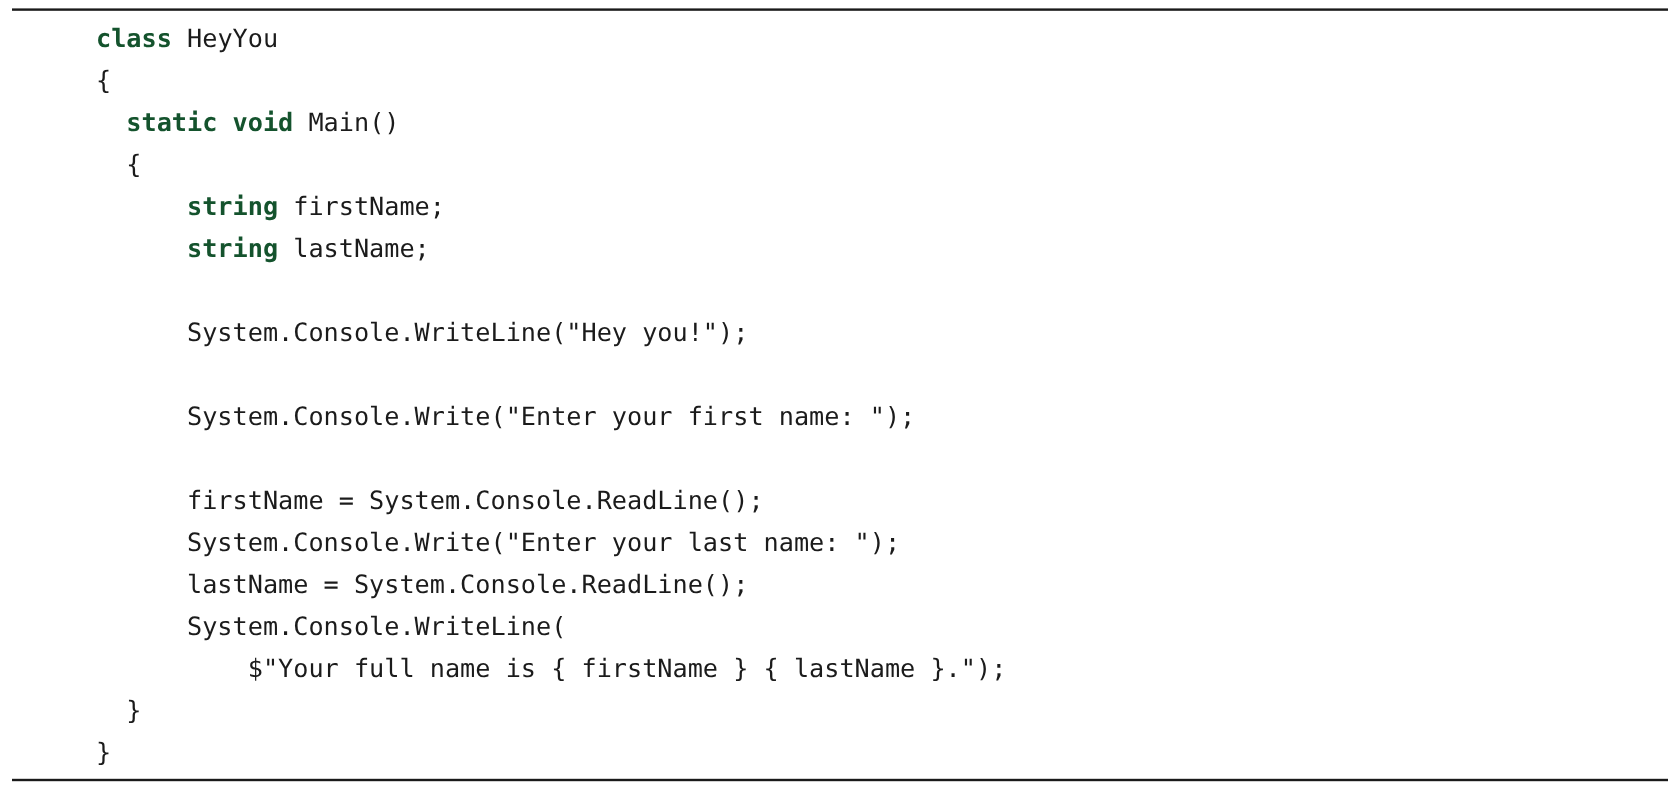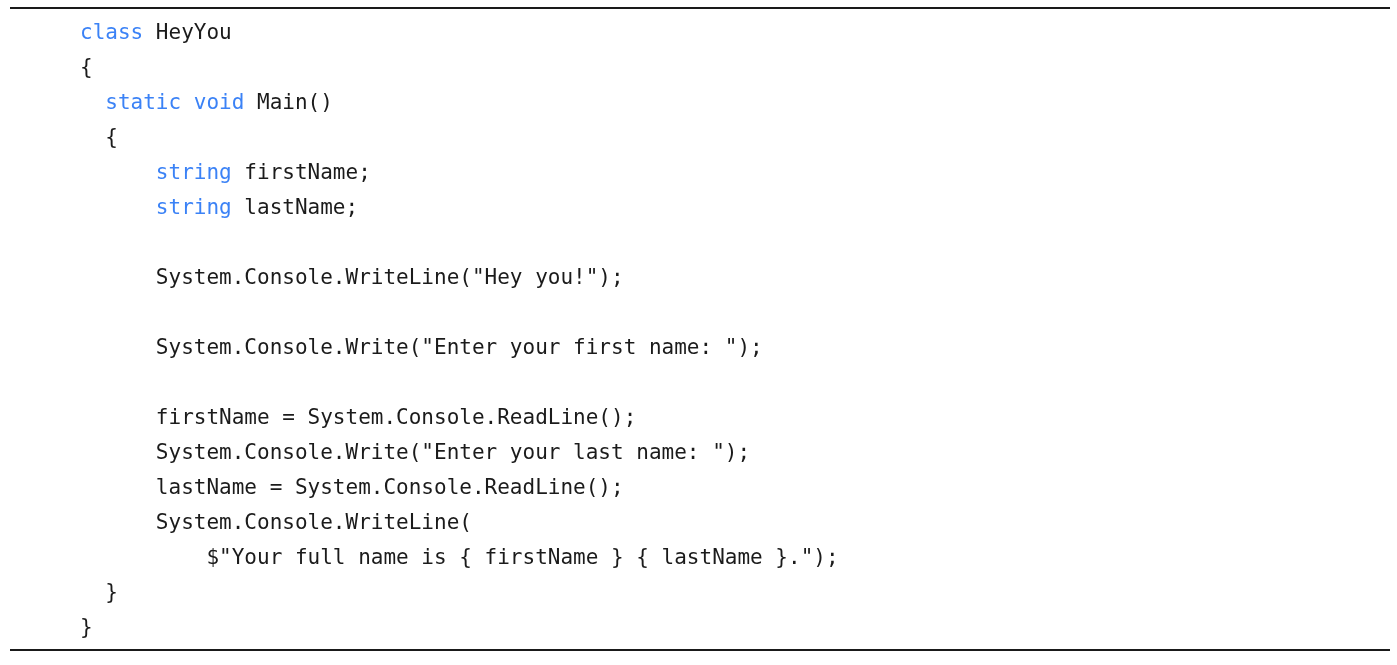--- a/index.html
+++ b/index.html
@@ -38,22 +38,22 @@
     font-size: 21px;
     line-height: 35px;
     color: #1b1b1b;
     white-space: pre;
   }
   .code-line {
     height: 35px;
     white-space: pre;
   }
   .kw {
-    font-weight: normal;
-    color: #3b82f6;
+    font-weight: bold;
+    color: #14532d;
   }
 </style>
 </head>
 <body>
 
 <div class="page">
   <div class="rule rule-top"></div>
   <div class="code" id="code"><div class="code-line"><span class="kw">class</span><span class="txt"> HeyYou</span></div><div class="code-line"><span class="txt">{</span></div><div class="code-line"><span class="txt">  </span><span class="kw">static</span><span class="txt"> </span><span class="kw">void</span><span class="txt"> Main()</span></div><div class="code-line"><span class="txt">  {</span></div><div class="code-line"><span class="txt">      </span><span class="kw">string</span><span class="txt"> firstName;</span></div><div class="code-line"><span class="txt">      </span><span class="kw">string</span><span class="txt"> lastName;</span></div><div class="code-line">&nbsp;</div><div class="code-line"><span class="txt">      System.Console.WriteLine("Hey you!");</span></div><div class="code-line">&nbsp;</div><div class="code-line"><span class="txt">      System.Console.Write("Enter your first name: ");</span></div><div class="code-line">&nbsp;</div><div class="code-line"><span class="txt">      firstName = System.Console.ReadLine();</span></div><div class="code-line"><span class="txt">      System.Console.Write("Enter your last name: ");</span></div><div class="code-line"><span class="txt">      lastName = System.Console.ReadLine();</span></div><div class="code-line"><span class="txt">      System.Console.WriteLine(</span></div><div class="code-line"><span class="txt">          $"Your full name is { firstName } { lastName }.");</span></div><div class="code-line"><span class="txt">  }</span></div><div class="code-line"><span class="txt">}</span></div></div>
   <div class="rule rule-bottom"></div>
 </div>

